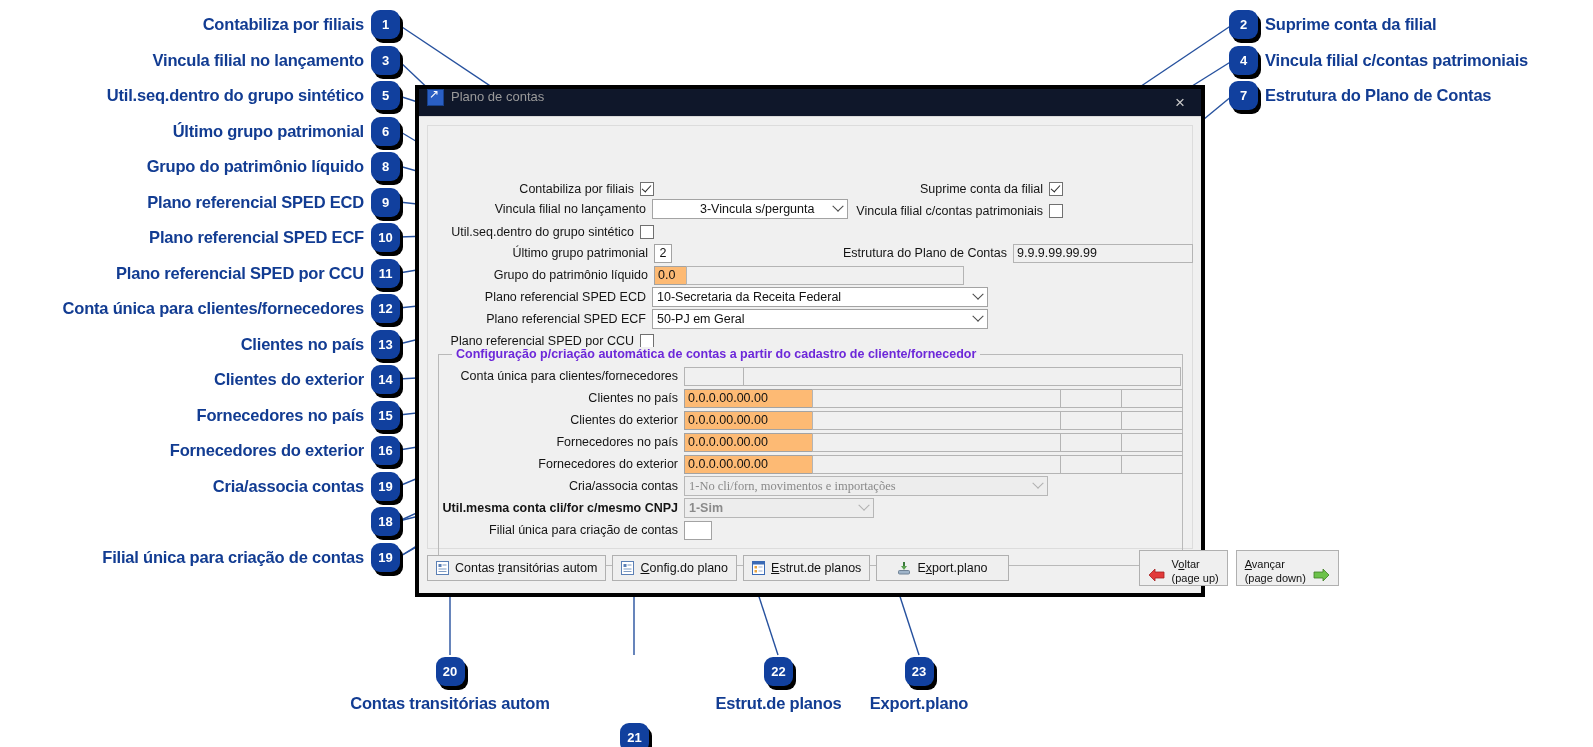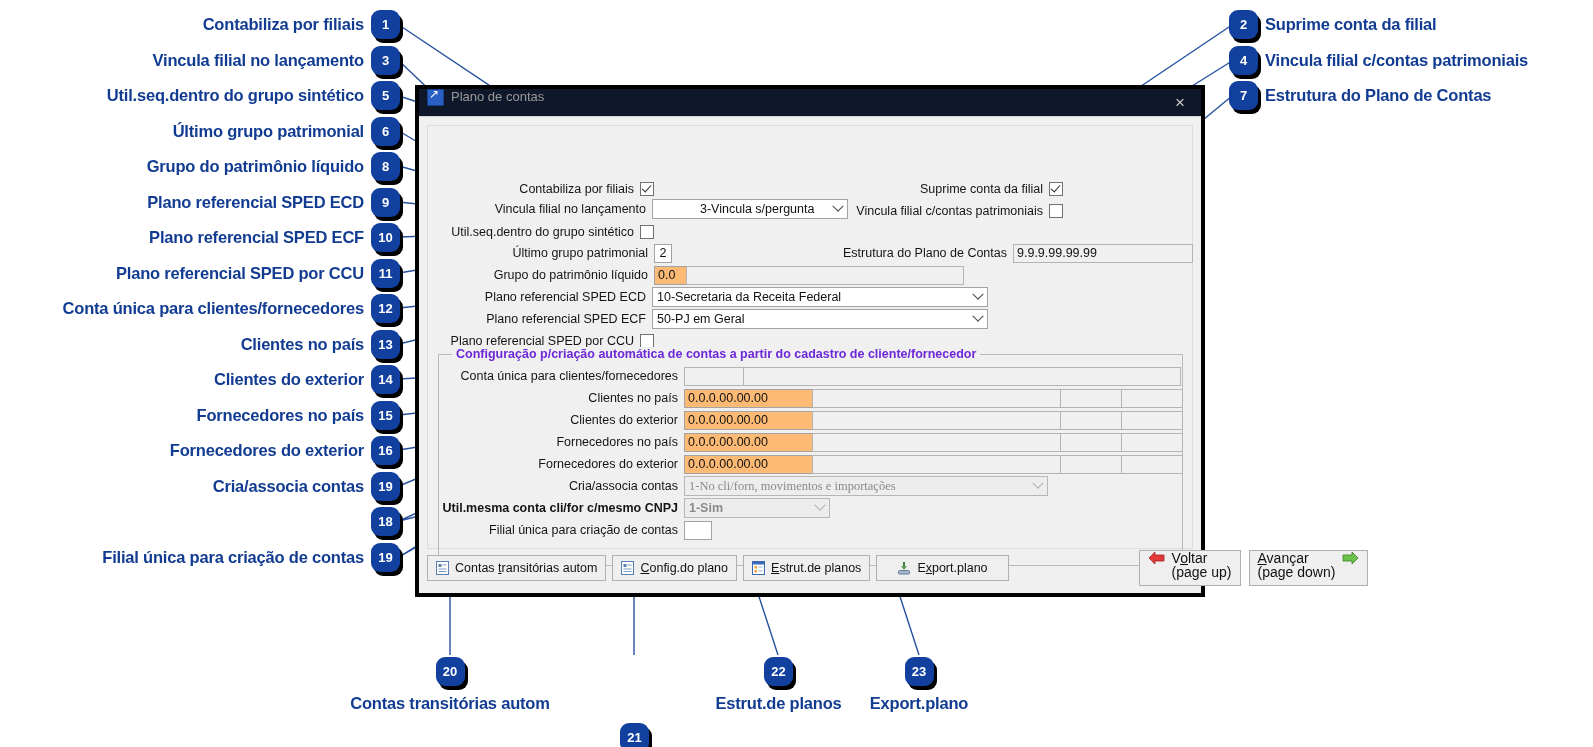--- a/index.html
+++ b/index.html
@@ -130,22 +130,22 @@
   }
   .tbtn{
     height:26px;background:#efefef;border:1px solid #b0b0b0;
     box-sizing:border-box;display:flex;align-items:center;
     font-size:12.5px;color:#111;padding:0 8px;margin-right:6px;
     white-space:nowrap;
   }
   .tbtn .gi{margin-right:6px;display:flex;align-items:center;flex:0 0 auto;}
   .navbtn{
     height:36px;background:#efefef;border:1px solid #b0b0b0;
-    box-sizing:border-box;display:flex;align-items:flex-start;
-    font-size:14px;color:#111;padding:0 8px;margin-left:8px;
+    box-sizing:border-box;display:flex;align-items:flex-end;
+    font-size:11px;color:#111;padding:0 8px;margin-left:8px;
     white-space:nowrap;line-height:14px;
   }
   .navbtn .lbl2{display:flex;flex-direction:column;}
   u{text-decoration:underline;}
   .arrow-red,.arrow-green{width:17px;height:14px;flex:0 0 auto;}
 </style>
 </head>
 <body>
 
 <svg id="svg-lines">
@@ -403,21 +403,21 @@
     <div class="row" style="left:0px;top:350px;width:620px;justify-content:flex-start;">
       <span class="lbl" style="width:250px;">Cria/associa contas</span>
       <span class="combo dis" style="width:364px;font-family:Liberation Serif, serif;">
         <span class="cv">1-No cli/forn, movimentos e importações</span>
         <span class="arr"></span>
       </span>
     </div>
 
     <div class="row" style="left:0px;top:372px;width:480px;justify-content:flex-start;font-weight:bold;">
       <span class="lbl" style="width:250px;">Util.mesma conta cli/for c/mesmo CNPJ</span>
-      <span class="combo dis" style="width:146px;">
+      <span class="combo dis" style="width:190px;">
         <span class="cv">1-Sim</span>
         <span class="arr"></span>
       </span>
     </div>
 
     <div class="row" style="left:0px;top:394px;width:300px;justify-content:flex-start;">
       <span class="lbl" style="width:250px;">Filial única para criação de contas</span>
       <span class="txt" style="width:28px;"></span>
     </div>
 

